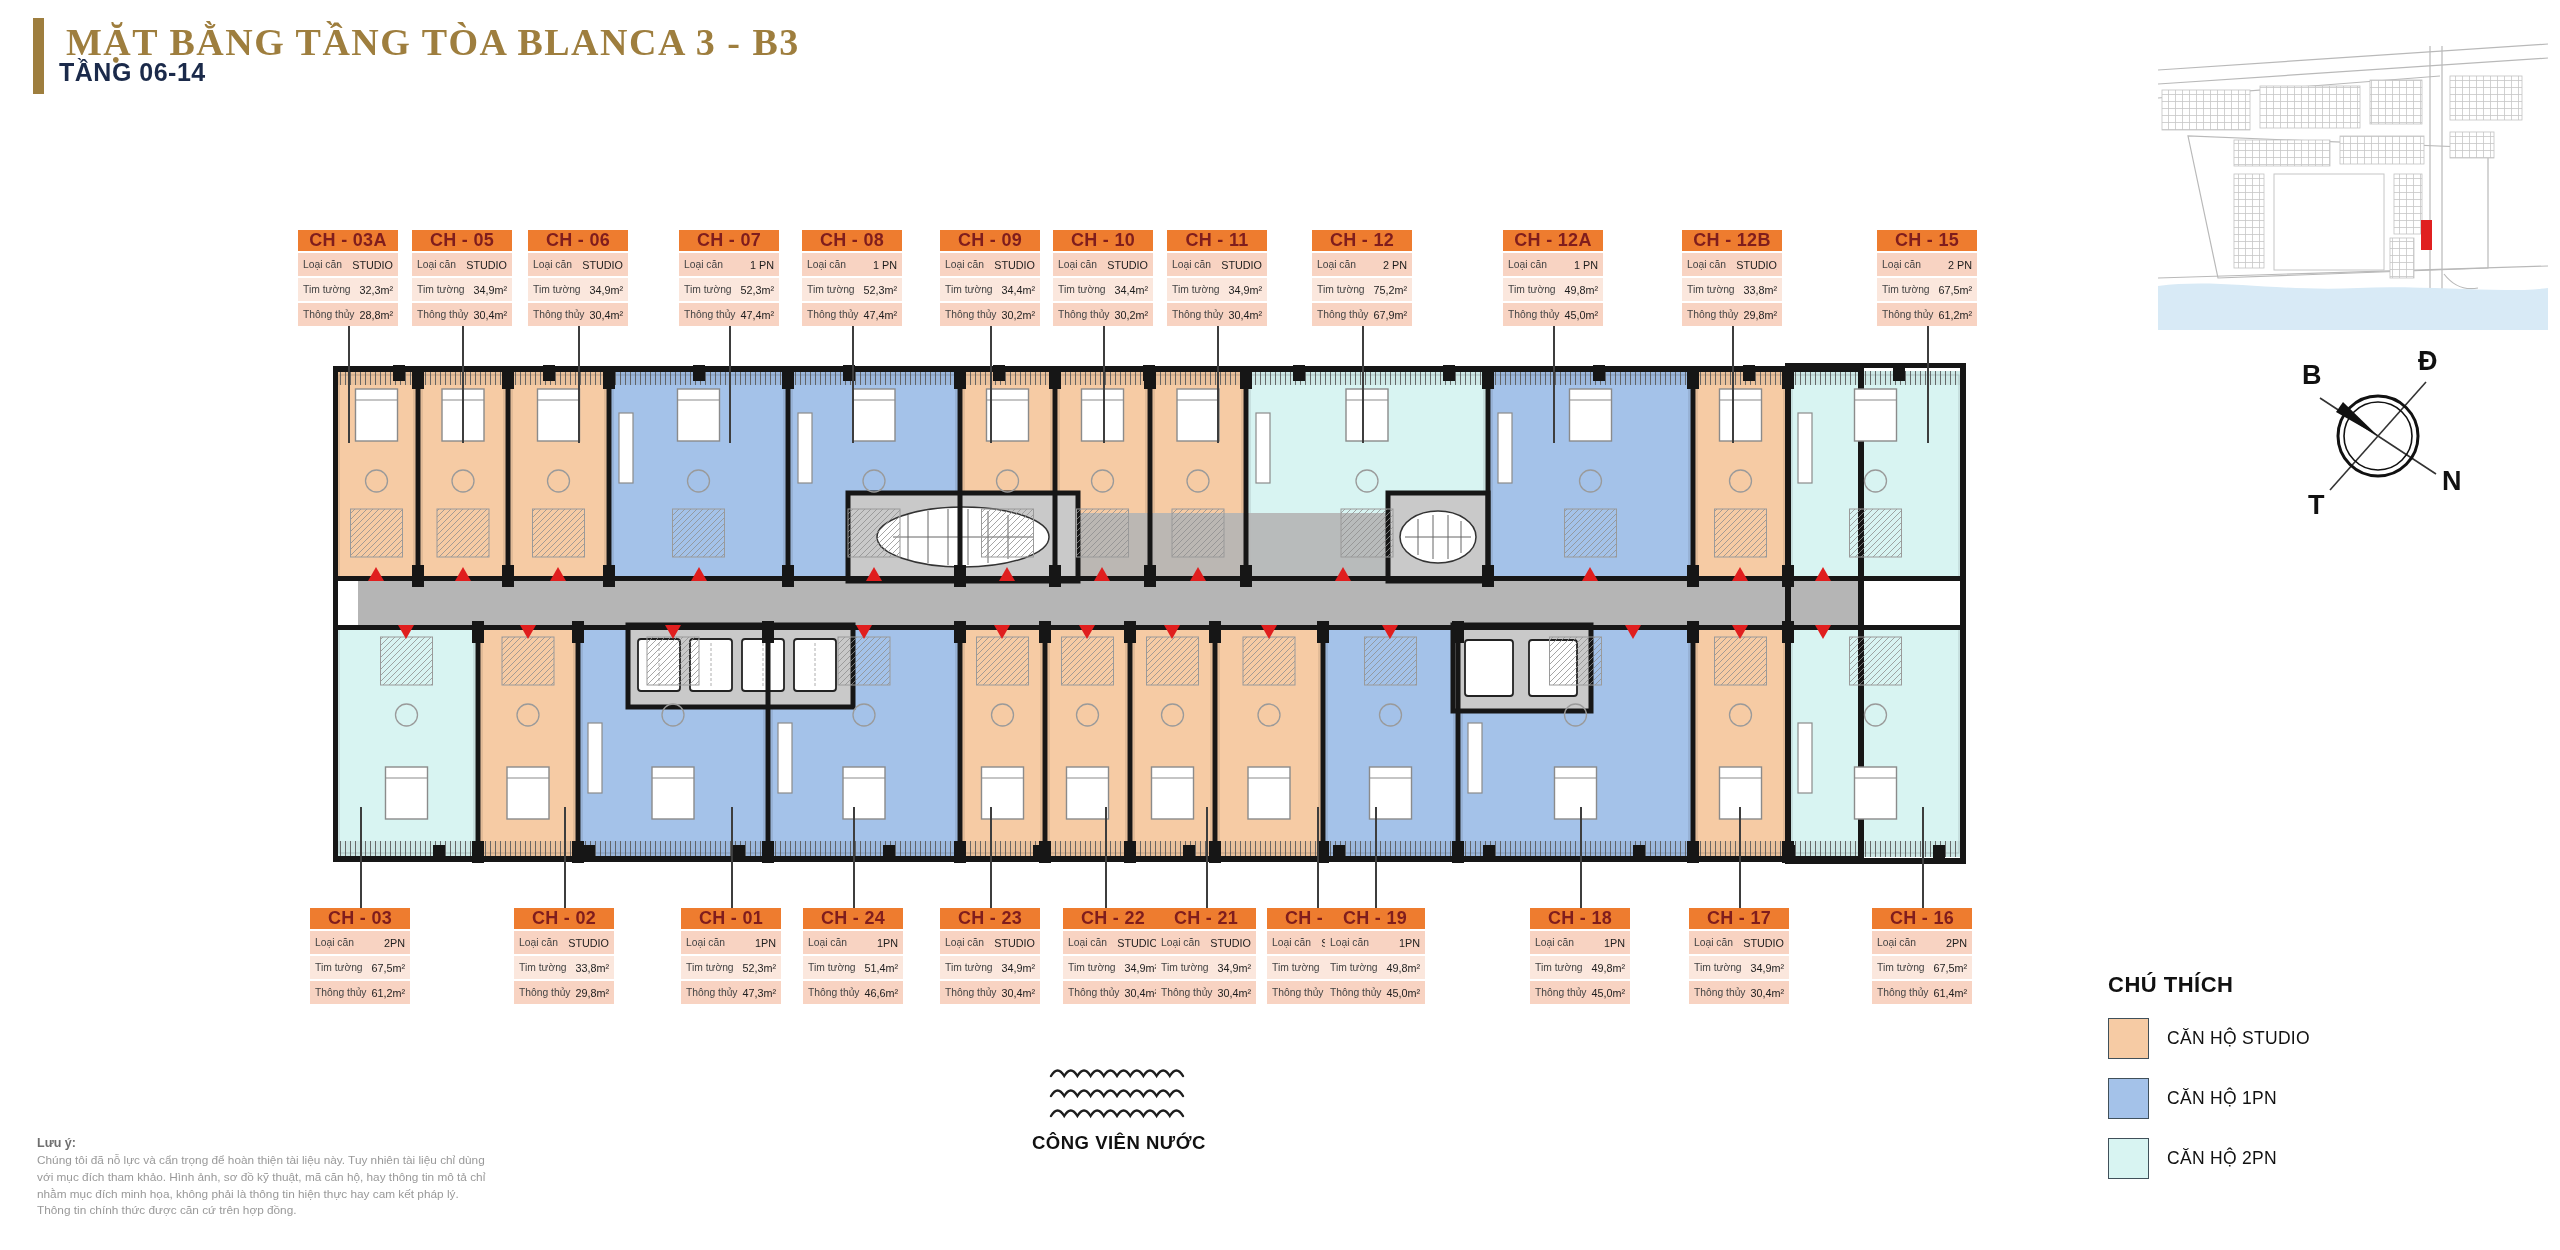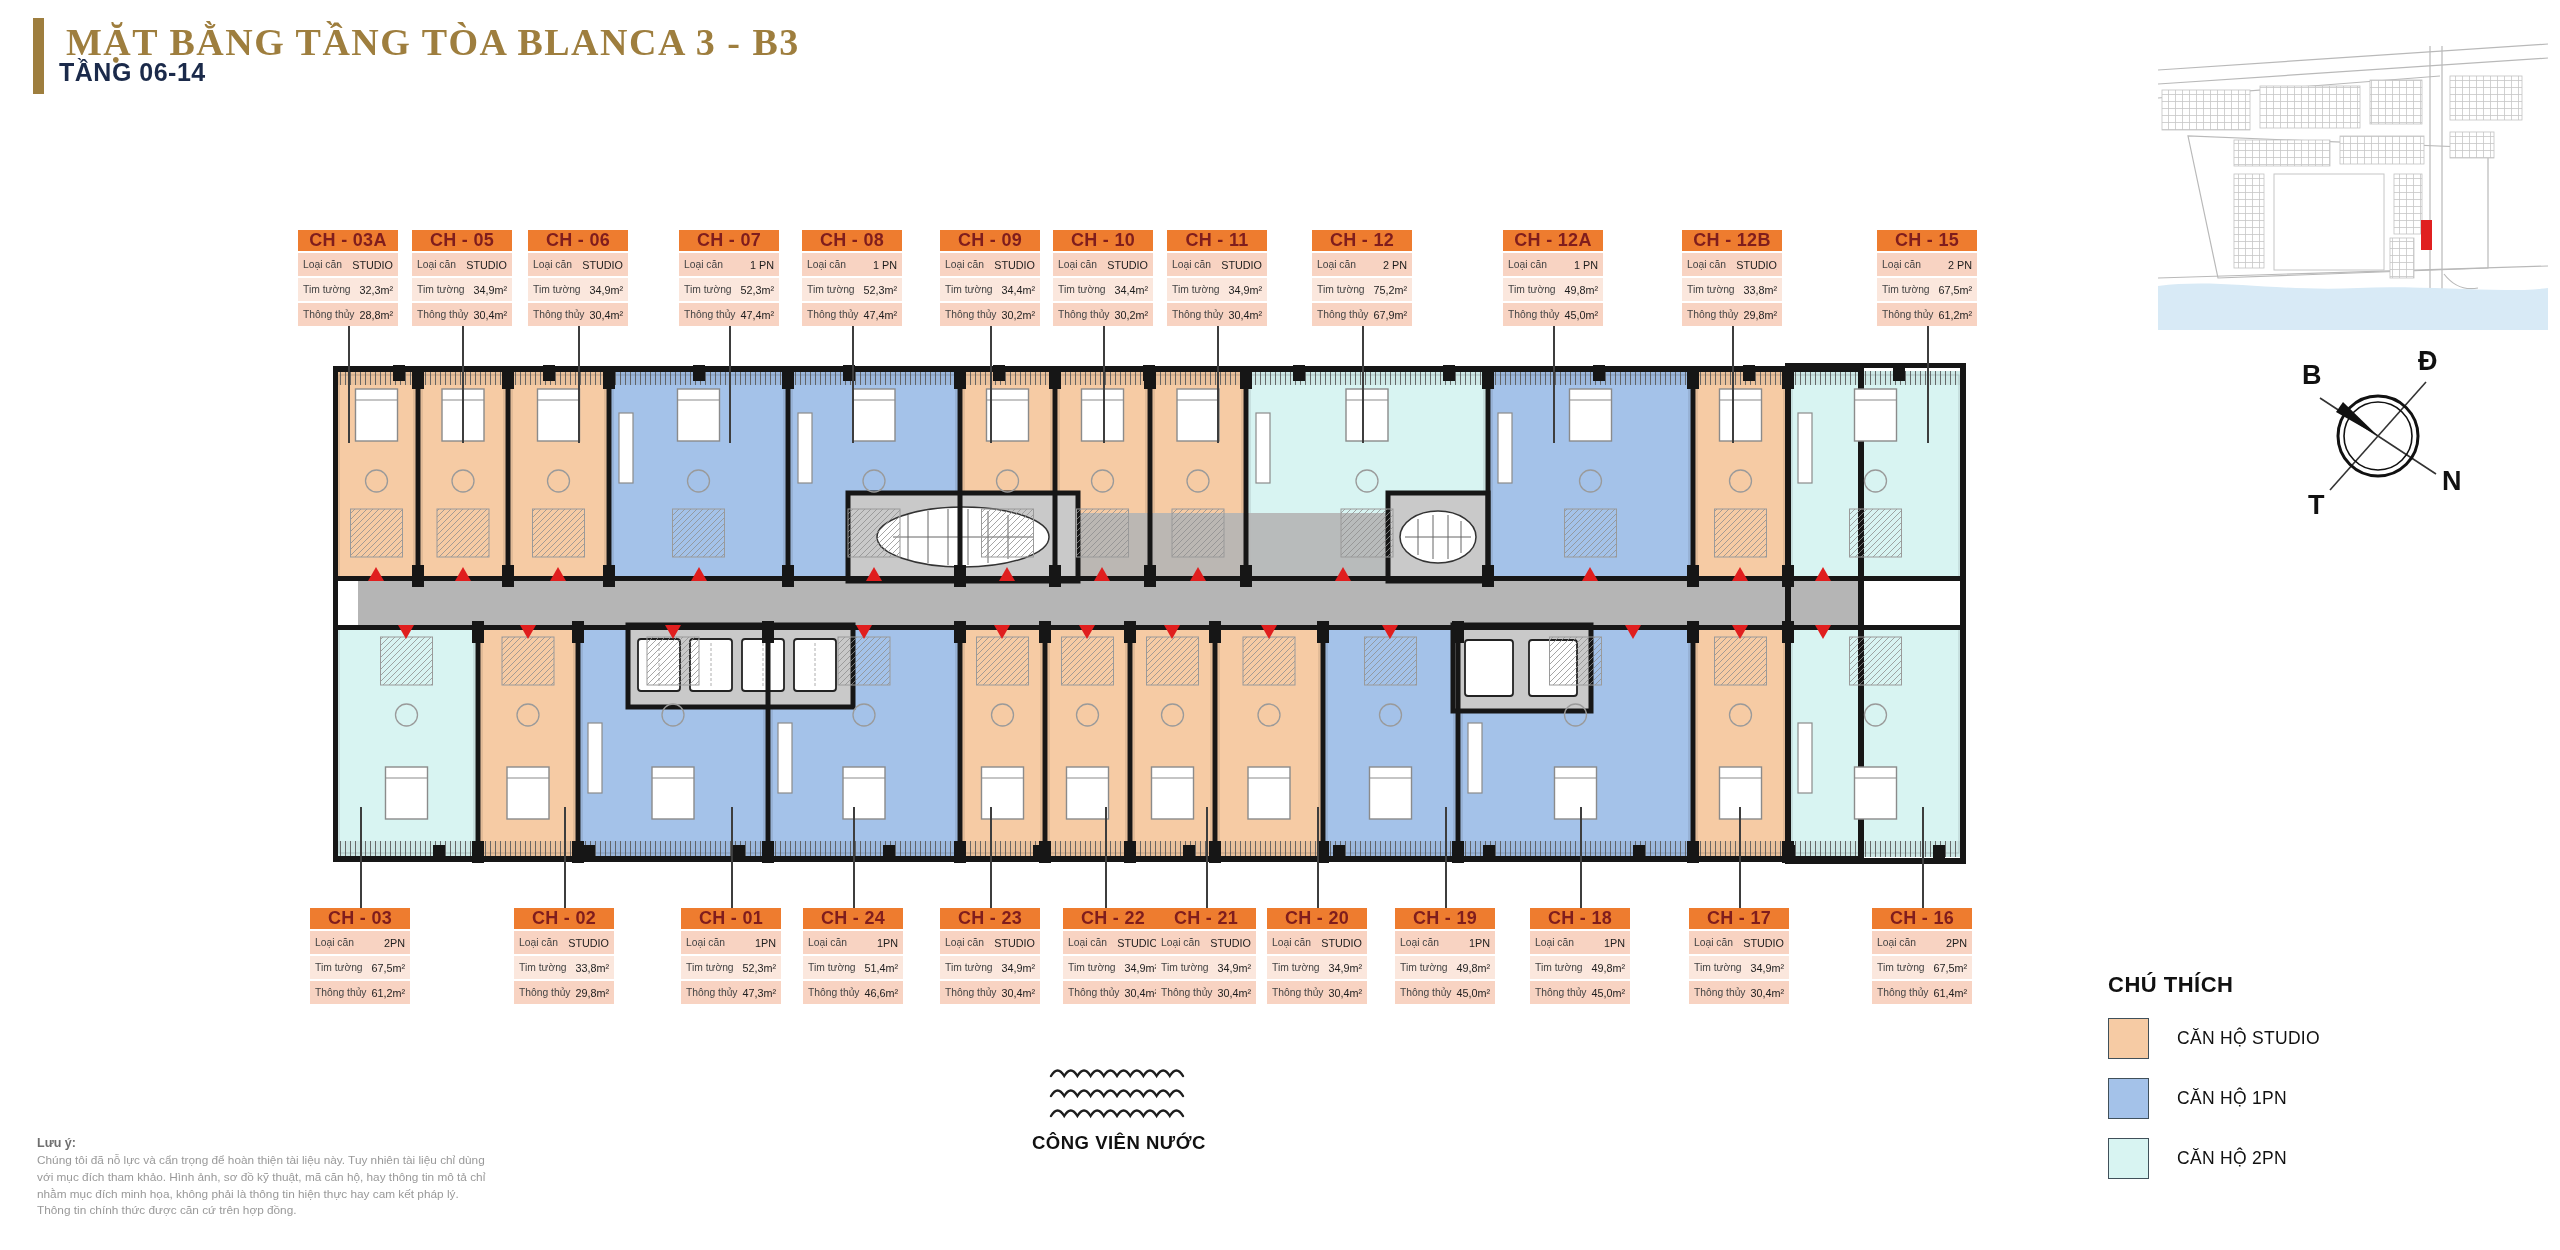--- a/index.html
+++ b/index.html
@@ -35,21 +35,21 @@
   .core{fill:#C9C9C9;stroke:#161616;stroke-width:5;}
 
   
   .waves{position:absolute;left:1047px;top:1066px;width:270px;height:58px;}
   .park-label{position:absolute;left:1032px;top:1132px;width:300px;text-align:left;
               font-size:18.5px;font-weight:700;letter-spacing:.5px;color:#111;}
 
   
   .legend{position:absolute;left:2108px;top:972px;width:320px;}
   .legend h3{margin:0 0 20px 0;font-size:22px;font-weight:700;letter-spacing:.5px;color:#111;}
-  .legend .item{display:flex;align-items:center;gap:28px;margin-bottom:19px;}
+  .legend .item{display:flex;align-items:center;gap:18px;margin-bottom:19px;}
   .legend .sw{width:41px;height:41px;border:1px solid #40505a;box-sizing:border-box;}
   .legend .lbl{font-size:17.5px;color:#111;letter-spacing:.3px;}
 
   
   .note{position:absolute;left:37px;top:1136px;width:455px;}
   .note .nt{font-size:12.5px;font-weight:700;color:#6e6e6e;margin-bottom:2px;}
   .note .nb{font-size:11.8px;line-height:1.42;color:#999;}
 
   
   .compass{position:absolute;left:2300px;top:348px;width:190px;height:175px;}
@@ -741,21 +741,21 @@
     </div>
     <div class="row r2">
       <span>Tim tường</span>
       <span class="val">34,9m²</span>
     </div>
     <div class="row r3">
       <span>Thông thủy</span>
       <span class="val">30,4m²</span>
     </div>
   </div>
-      <div class="unit-card" style="left: 1395px;">
+      <div class="unit-card" style="left: 1325px;">
     <div class="hd">CH - 19</div>
     <div class="row r1">
       <span>Loại căn</span>
       <span class="val">1PN</span>
     </div>
     <div class="row r2">
       <span>Tim tường</span>
       <span class="val">49,8m²</span>
     </div>
     <div class="row r3">

